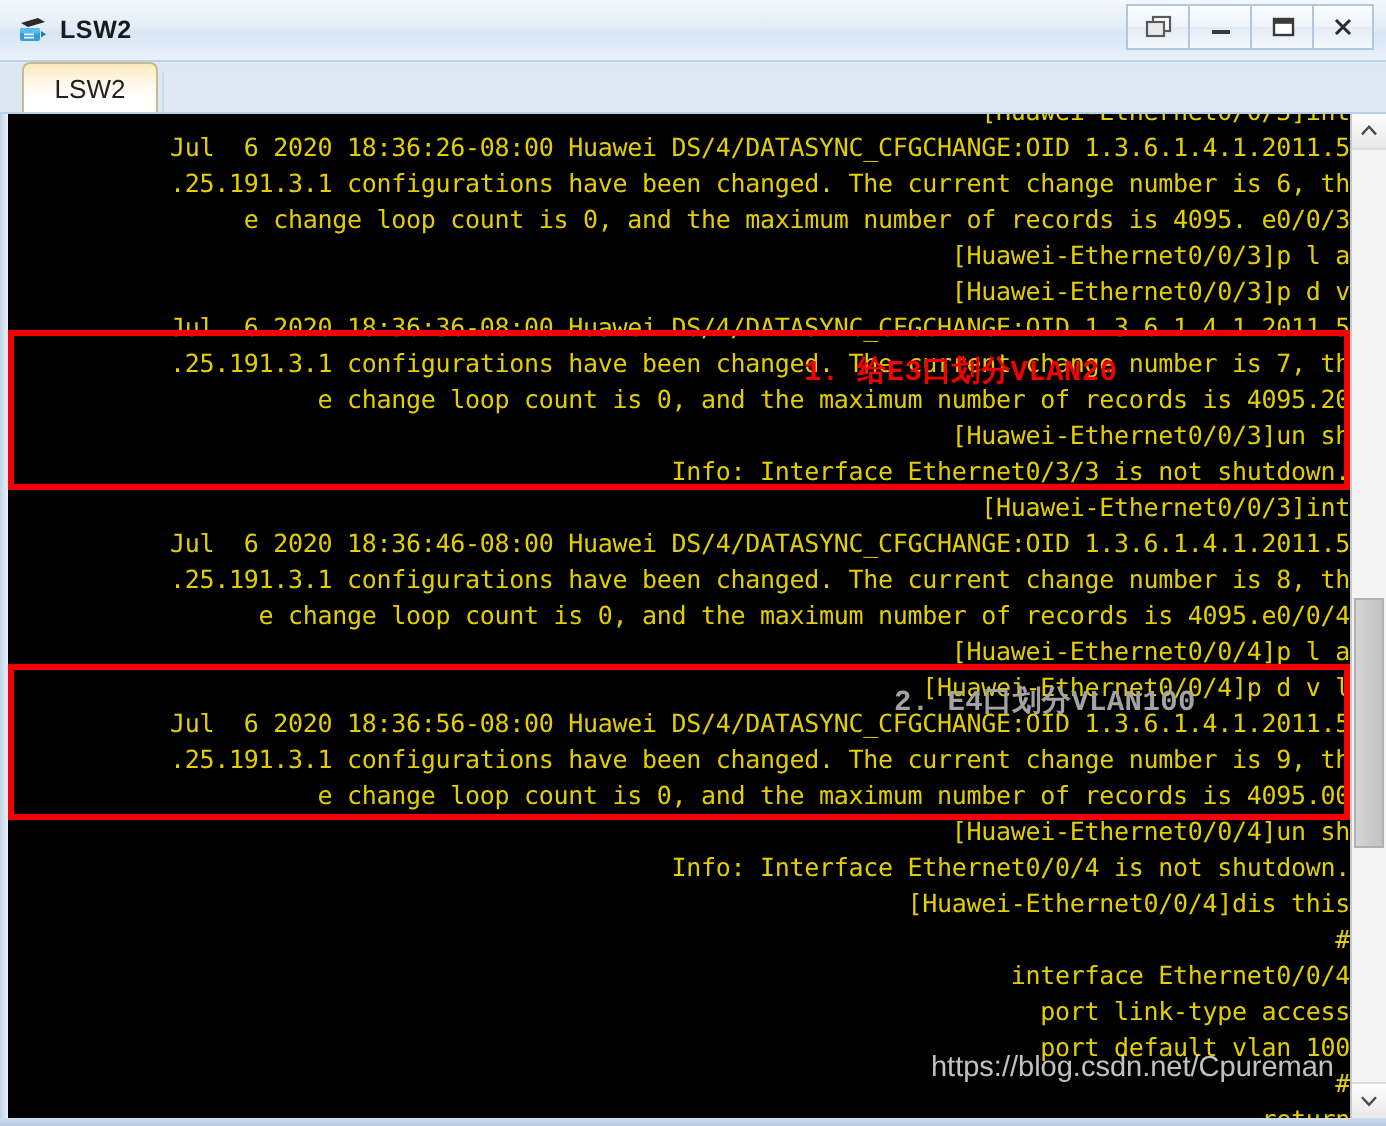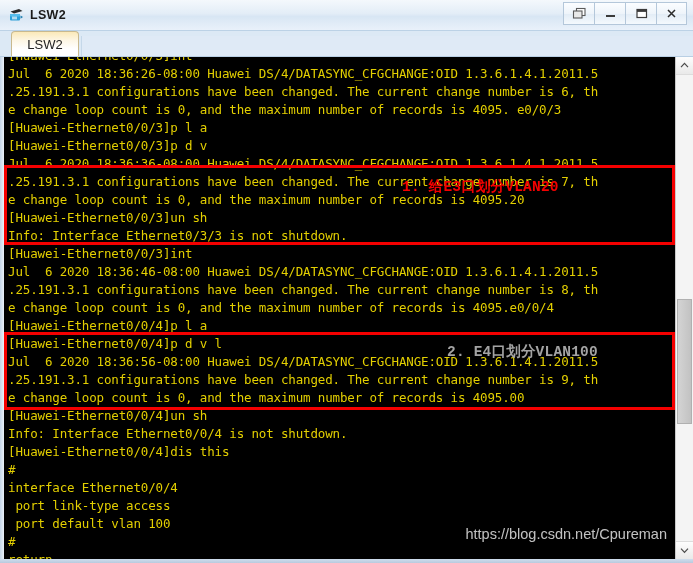--- a/index.html
+++ b/index.html
@@ -15,20 +15,21 @@
   }
 
   #app-window {
     position: relative;
     width: 693px;
     height: 563px;
     background: #d6e3f0;
     box-sizing: border-box;
     display: flex;
     flex-direction: column;
+    text-align: right;
   }
 
   
   #titlebar {
     position: relative;
     height: 30px;
     flex: 0 0 30px;
     background: linear-gradient(to bottom, #f4f8fc 0%, #e3edf7 45%, #d8e6f4 55%, #e9f1fa 100%);
     border-bottom: 1px solid #bcd2e6;
     display: flex;

